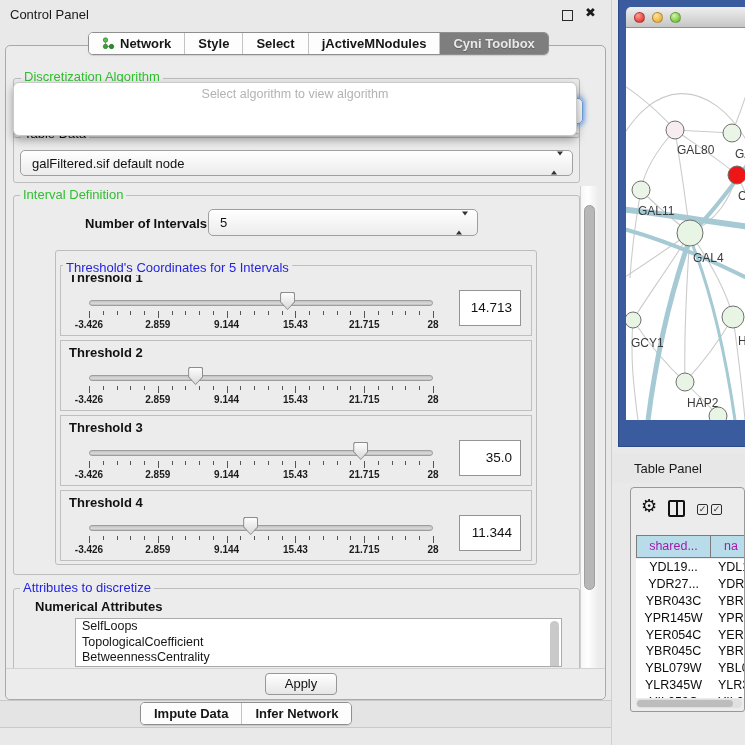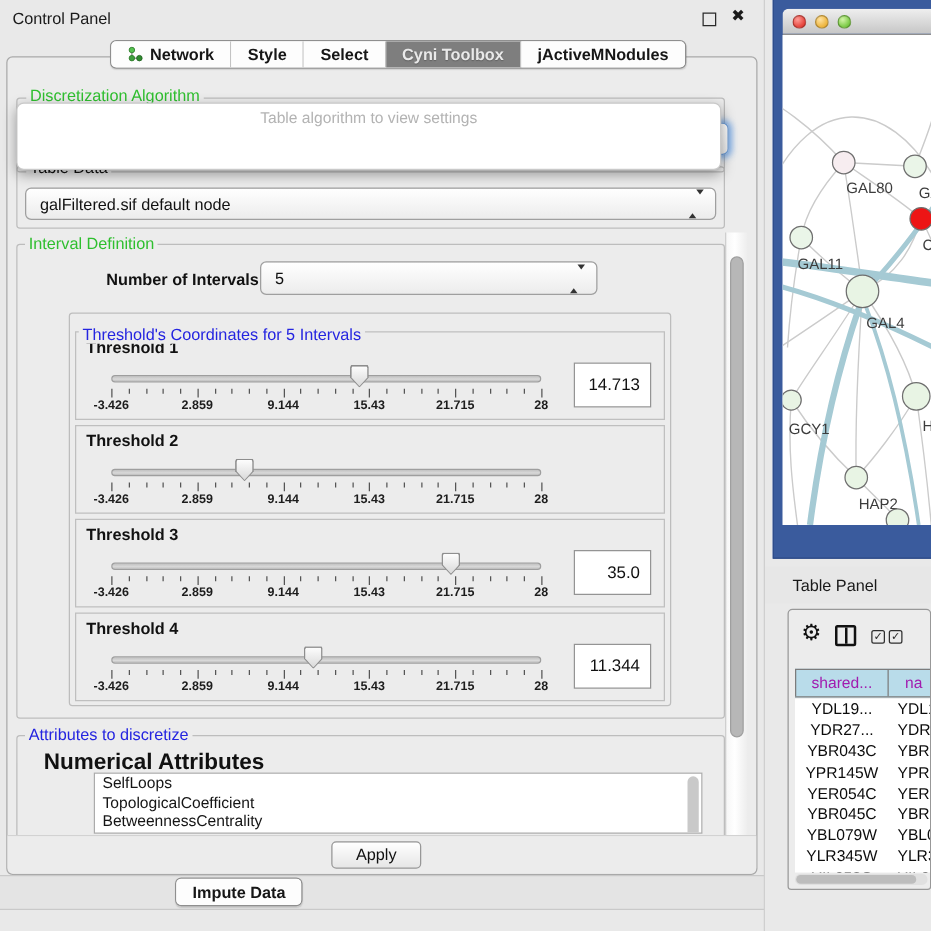--- a/index.html
+++ b/index.html
@@ -151,36 +151,36 @@
           </svg>
         </span>
         <span>Network</span>
       </div>
       <div class="seg">
         <span>Style</span>
       </div>
       <div class="seg">
         <span>Select</span>
       </div>
+      <div class="seg">
+        <span>jActiveMNodules</span>
+      </div>
       <div class="seg sel">
         <span>Cyni Toolbox</span>
-      </div>
-      <div class="seg">
-        <span>jActiveMNodules</span>
       </div>
     </div>
 
   <div class="abs group" style="left:13px;top:78px;width:567px;height:60px;"></div>
   <div class="gtitle green" style="left:21px;top:70px;">Discretization Algorithm</div>
   <div class="abs combo" id="algo-combo">
     <span class="updown"><span class="u"></span><span class="d"></span></span>
   </div>
 
   <div class="abs" id="algo-popup">
-    <div class="hint">Table algorithm to view settings</div>
+    <div class="hint">Select algorithm to view algorithm</div>
   </div>
 
   <div class="abs group" style="left:13px;top:133px;width:567px;height:50px;"></div>
   <div class="gtitle black" style="left:21px;top:127px;">Table Data</div>
   <div class="abs combo" style="left:20px;top:150px;width:553px;height:26px;">
     <span>galFiltered.sif default node</span>
     <span class="updown"><span class="u"></span><span class="d"></span></span>
   </div>
 
   <div class="abs group" style="left:13px;top:195px;width:567px;height:380px;"></div>
@@ -350,21 +350,21 @@
         <div class="tick-lab" style="left: 372px;">28</div>
         <div class="handle" style="left: 182.178px;">
           <i></i>
         </div>
         <div class="val-box">11.344</div>
       </div>
     </div>
 
   <div class="abs group" style="left:13px;top:588px;width:567px;height:110px;"></div>
   <div class="gtitle blue" style="left:20px;top:581px;">Attributes to discretize</div>
-  <div class="abs" style="left:35px;top:599px;font-size:18px;font-weight:bold;">Numerical Attributes</div>
+  <div class="abs" style="left:35px;top:599px;font-size:13px;font-weight:bold;">Numerical Attributes</div>
   <div class="abs" id="attr-list">
     <div id="attr-items">
         <div class="item">SelfLoops</div>
         <div class="item">TopologicalCoefficient</div>
         <div class="item">BetweennessCentrality</div>
       </div>
     <div id="attr-scroll"></div>
   </div>
 
   <div class="abs" id="apply-row">
@@ -372,20 +372,23 @@
   </div>
 
   <div class="abs" id="main-scroll">
     <div id="main-thumb"></div>
   </div>
 
   <div class="abs" id="bottom-strip"></div>
   <div class="abs tabbar" id="bottom-tabs">
       <div class="seg">
         <span>Impute Data</span>
+      </div>
+      <div class="seg">
+        <span>Infer Network</span>
       </div>
     </div>
 
   <div class="abs" id="right-divider"></div>
 
   <div class="abs" id="net-window"></div>
   <div class="abs" id="net-titlebar">
     <span class="tl" id="tl-close"></span>
     <span class="tl" id="tl-min"></span>
     <span class="tl" id="tl-zoom"></span>

